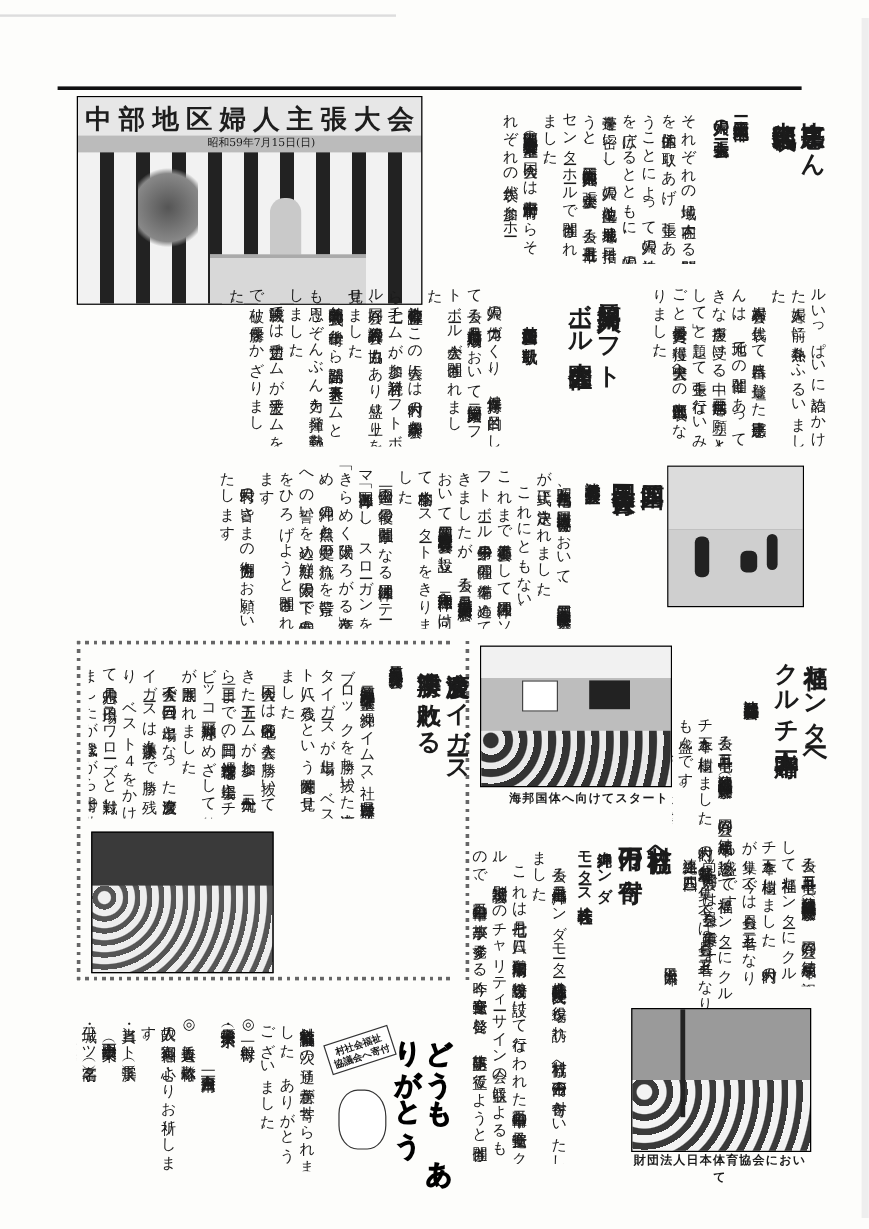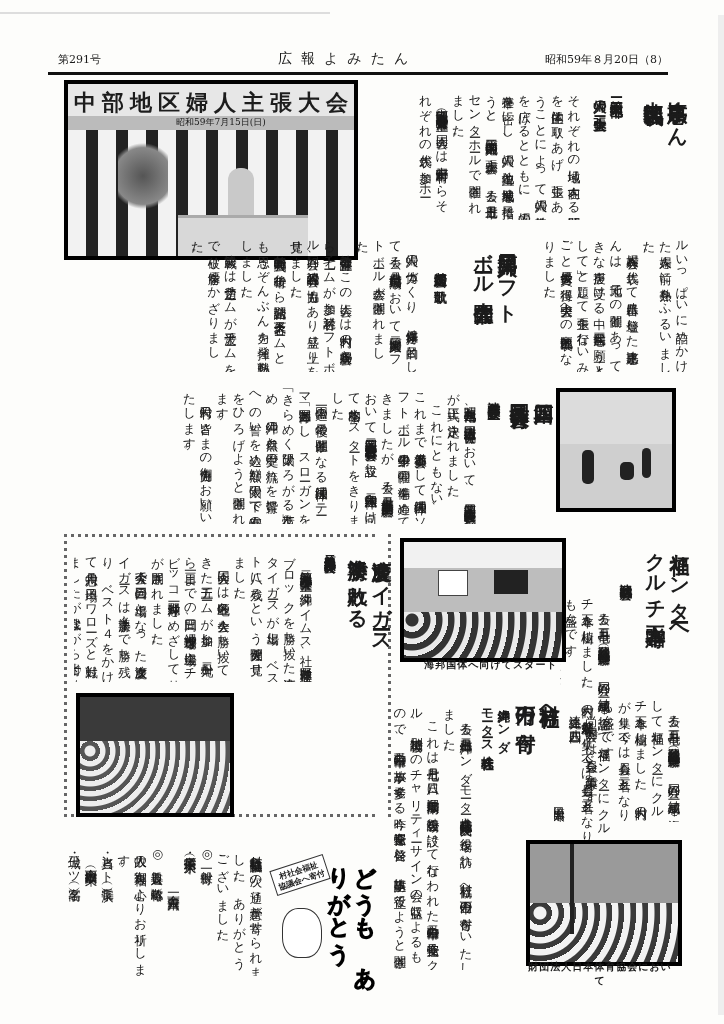--- a/index.html
+++ b/index.html
@@ -7,21 +7,21 @@
   .page{position:absolute;left:0;top:0;width:724px;height:1024px;}
   .topline{position:absolute;left:0;top:12px;width:330px;height:2px;background:#ddd;}
   .rightedge{position:absolute;right:0;top:15px;width:6px;height:1000px;background:#eee;}
   .header{position:absolute;left:48px;top:50px;width:620px;height:22px;}
   .hdr-issue{position:absolute;left:10px;top:2px;font-size:11px;}
   .hdr-title{position:absolute;left:230px;top:0;font-size:14px;letter-spacing:9px;}
   .hdr-date{position:absolute;right:0;top:2px;font-size:11px;}
   .hdr-rule{position:absolute;left:48px;top:72px;width:620px;height:3px;background:#111;}
   .v{writing-mode:vertical-rl;text-orientation:upright;position:absolute;font-size:12.5px;line-height:16.5px;letter-spacing:0.6px;white-space:pre-wrap;overflow:hidden;}
   .h1{font-weight:bold;font-size:20px;line-height:24px;letter-spacing:1px;}
-  .photo{position:absolute;background:linear-gradient(180deg,#bdbdbd,#6d6d6d 50%,#3a3a3a);border:4px solid #000000;}
+  .photo{position:absolute;background:linear-gradient(180deg,#bdbdbd,#6d6d6d 50%,#3a3a3a);border:1px solid #000000;}
   .caption{position:absolute;font-family:"DejaVu Sans",sans-serif;font-weight:bold;font-size:10px;text-align:center;letter-spacing:1px;}
   .bannertext{position:absolute;left:6px;top:4px;font-family:"DejaVu Sans",sans-serif;font-weight:bold;font-size:22px;color:#1d1d1d;letter-spacing:6px;}
   .banner{position:absolute;left:0;top:0;right:0;height:32px;background:#e7e7e7;}
   .banner-date{position:absolute;left:108px;top:32px;font-size:9px;font-weight:normal;}
   .stripes{position:absolute;left:0;top:46px;right:0;bottom:0;background:repeating-linear-gradient(90deg,#f2f2f2 0 18px,#222 18px 30px);}
   .podium{position:absolute;left:110px;bottom:0;width:130px;height:38px;background:#d8d8d8;border-top:3px solid #aaa;}
   .speaker{position:absolute;left:160px;bottom:38px;width:26px;height:50px;background:#c9c9c9;border-radius:12px 12px 2px 2px;}
   .flowers{position:absolute;left:50px;bottom:40px;width:50px;height:80px;background:radial-gradient(circle,#555 0,#888 60%,transparent 70%);}
   .sky{position:absolute;left:0;top:0;right:0;height:45%;background:#dcdcdc;}
   .ground{position:absolute;left:0;bottom:0;right:0;height:55%;background:#cfcfcf;}
@@ -34,25 +34,20 @@
   .sign{position:absolute;border:1.5px solid #333;background:#fff;font-size:8px;font-weight:bold;transform:rotate(-18deg);padding:2px 3px;line-height:10px;text-align:center;}
   .cartoon{position:absolute;border:1.5px solid #333;border-radius:40% 45% 40% 40%;background:#fff;}
 </style>
 </head>
 <body>
 
 <div class="page">
   <div class="topline"></div>
   <div class="rightedge"></div>
 
-  <div class="header">
-    <span class="hdr-issue">第291号</span>
-    <span class="hdr-title">広報よみたん</span>
-    <span class="hdr-date">昭和59年８月20日（8）</span>
-  </div>
   <div class="hdr-rule"></div>
 
   <div class="photo" style="left:64px;top:80px;width:286px;height:172px;background:#bbb;overflow:hidden;">
     <div class="stripes"></div>
     <div class="banner">
       <span class="bannertext">中部地区婦人主張大会</span>
     </div>
     <span class="banner-date">昭和59年7月15日(日)</span>
     <div class="flowers"></div>
     <div class="speaker"></div>

